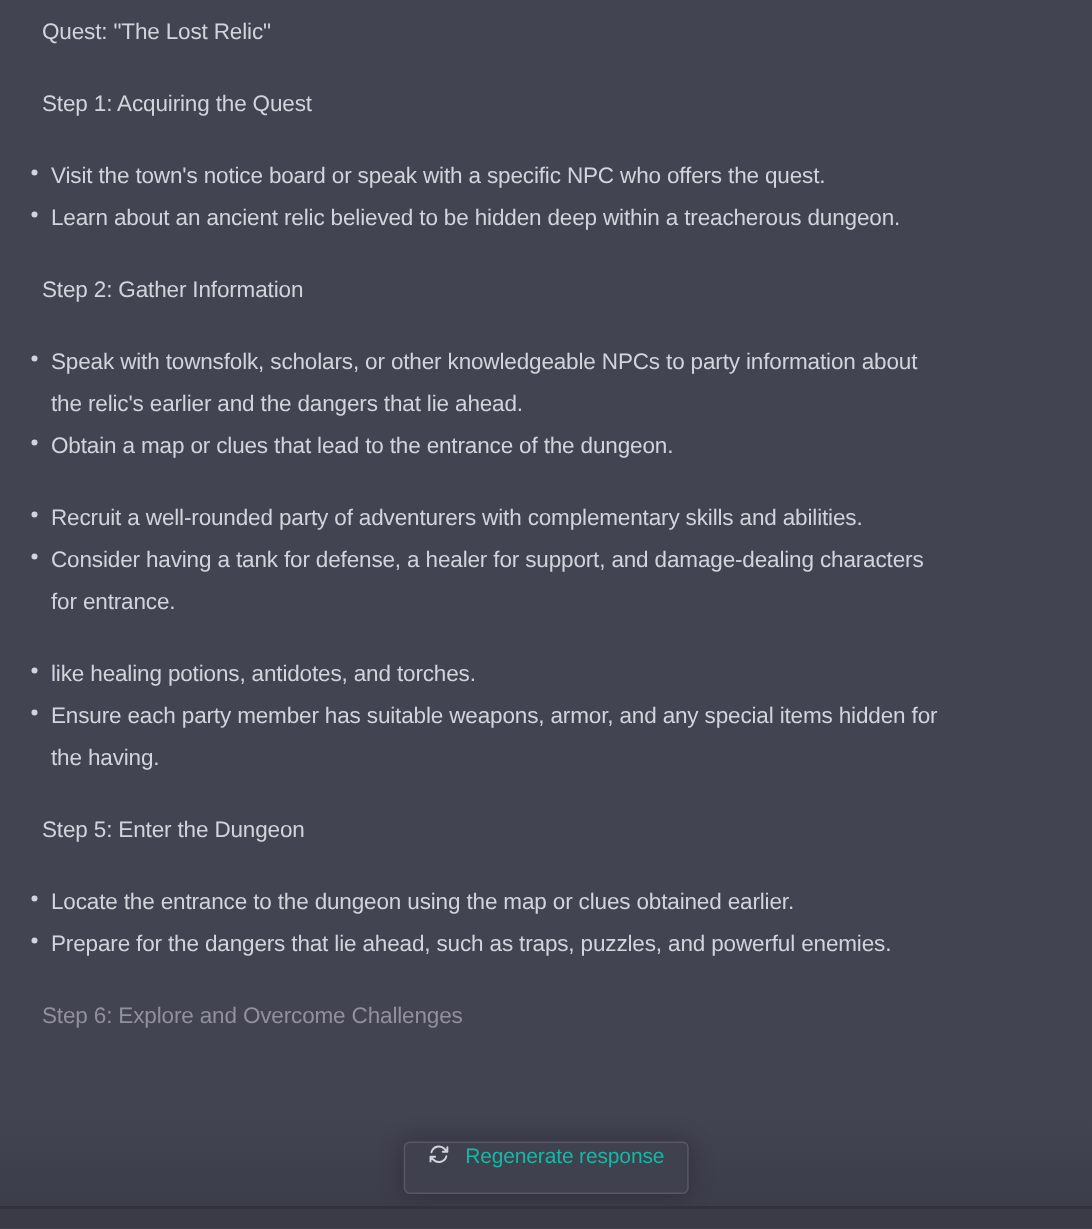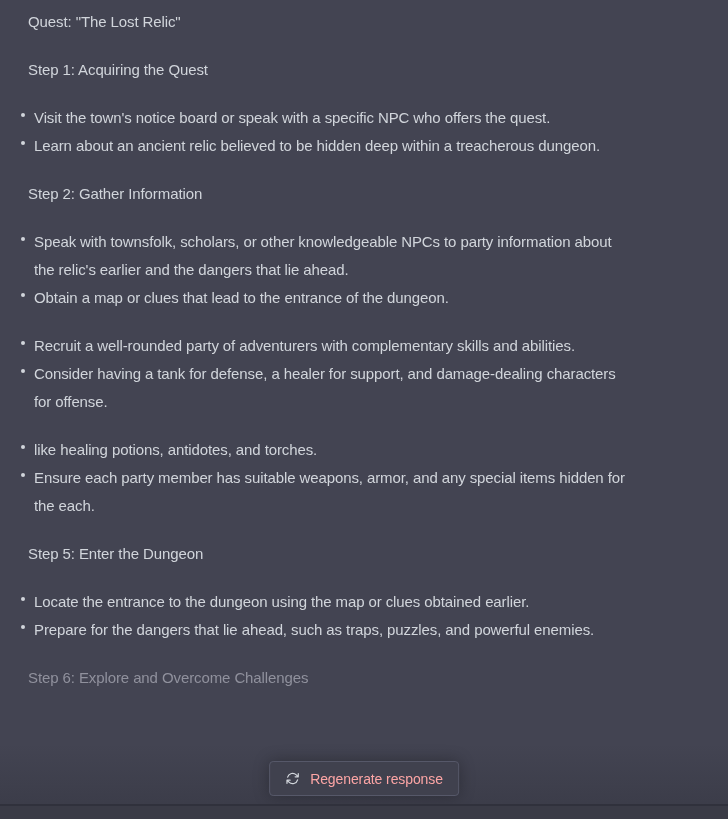--- a/index.html
+++ b/index.html
@@ -54,28 +54,27 @@
     height: 15px;
     background: #3a3b46;
     border-top: 2px solid #30313c;
   }
   .regenerate-btn {
     position: absolute;
     top: 761px;
     left: 50%;
     transform: translateX(-50%);
     display: flex;
-    align-items: center;
     gap: 10px;
     height: 35px;
     padding: 0 15px;
     background: #40414e;
     border: 1px solid #565869;
     border-radius: 4px;
-    color: #fca5a5;
+    color: #14b8a6;
     font-family: "Liberation Sans", sans-serif;
     font-size: 14px;
     letter-spacing: -0.1px;
     cursor: pointer;
     box-shadow: 0 0 16px rgba(0,0,0,0.28);
     white-space: nowrap;
   }
   .regenerate-btn svg { flex: 0 0 auto; }
 </style>
 </head>
@@ -112,33 +111,33 @@
     </ul>
 
     <ul class="bullet-list">
       <li>
           <span class="marker"></span>
           <div>Recruit a well-rounded party of adventurers with complementary skills and abilities.</div>
         </li>
       <li>
           <span class="marker"></span>
           <div>Consider having a tank for defense, a healer for support, and damage-dealing characters</div>
-          <div>for offense.</div>
+          <div>for entrance.</div>
         </li>
     </ul>
 
     <ul class="bullet-list">
       <li>
           <span class="marker"></span>
           <div>like healing potions, antidotes, and torches.</div>
         </li>
       <li>
           <span class="marker"></span>
           <div>Ensure each party member has suitable weapons, armor, and any special items hidden for</div>
-          <div>the each.</div>
+          <div>the having.</div>
         </li>
     </ul>
 
     <p class="para">Step 5: Enter the Dungeon</p>
     <ul class="bullet-list">
       <li>
           <span class="marker"></span>
           <div>Locate the entrance to the dungeon using the map or clues obtained earlier.</div>
         </li>
       <li>

